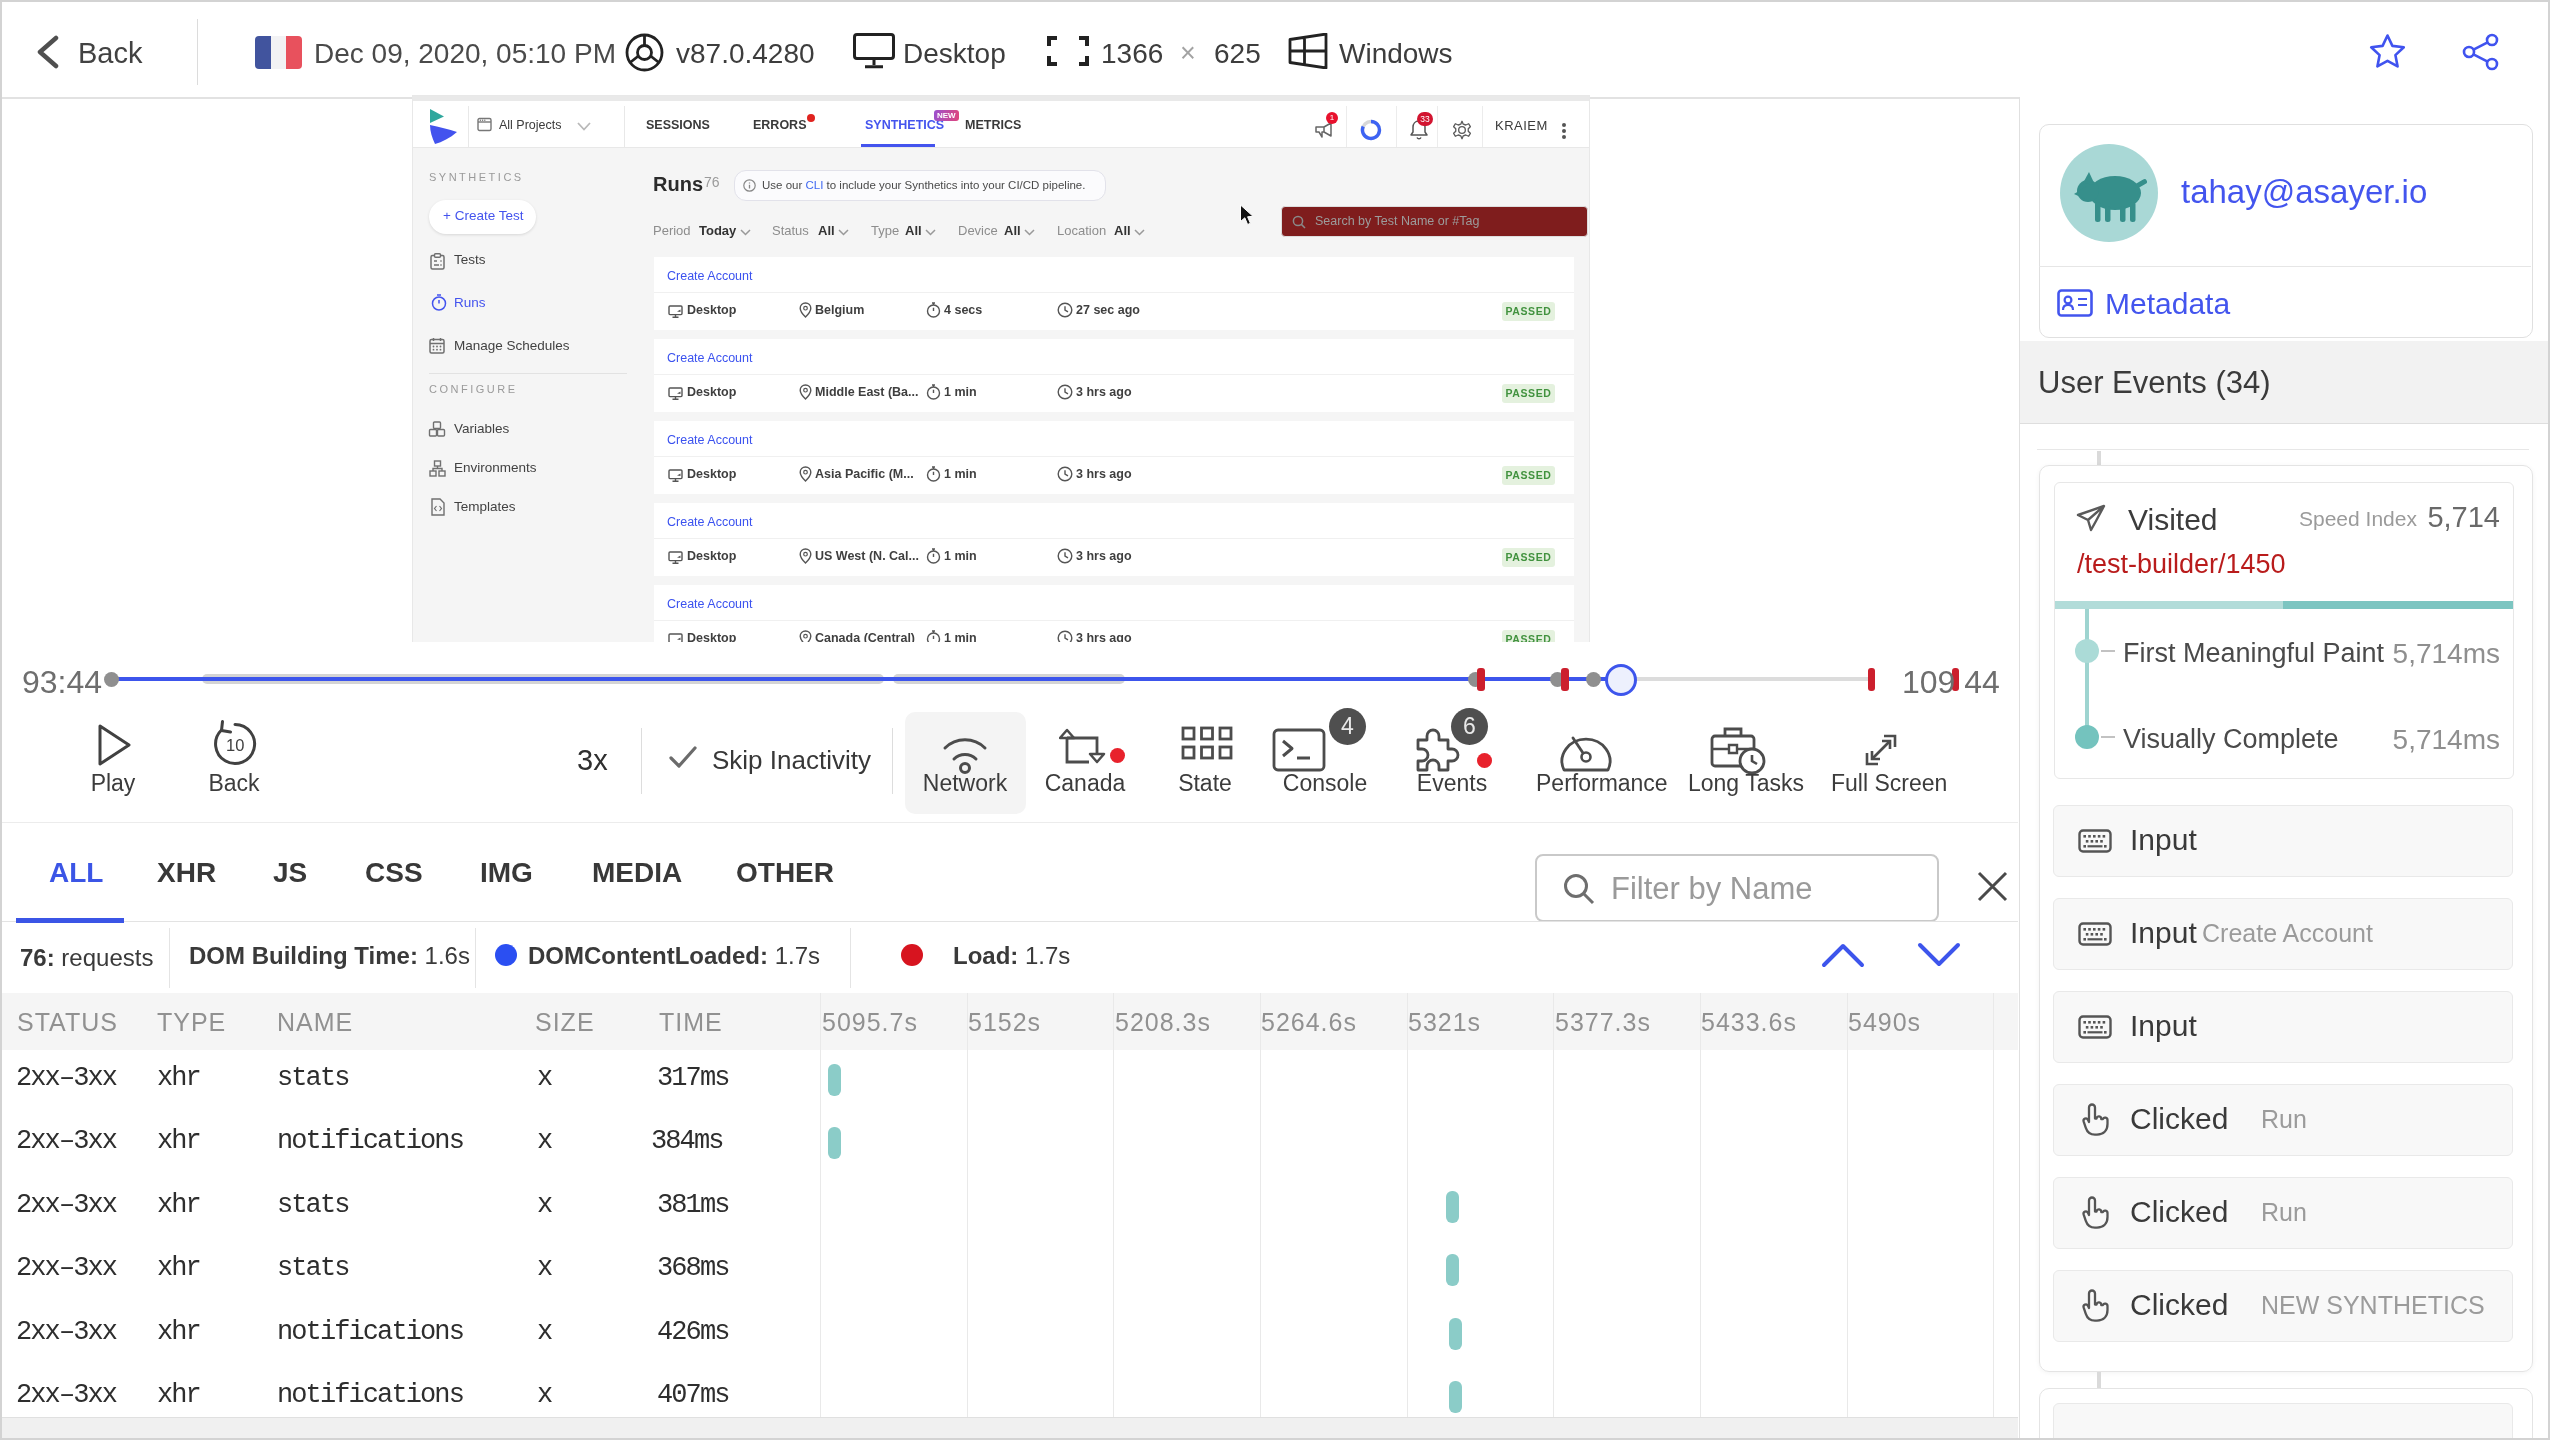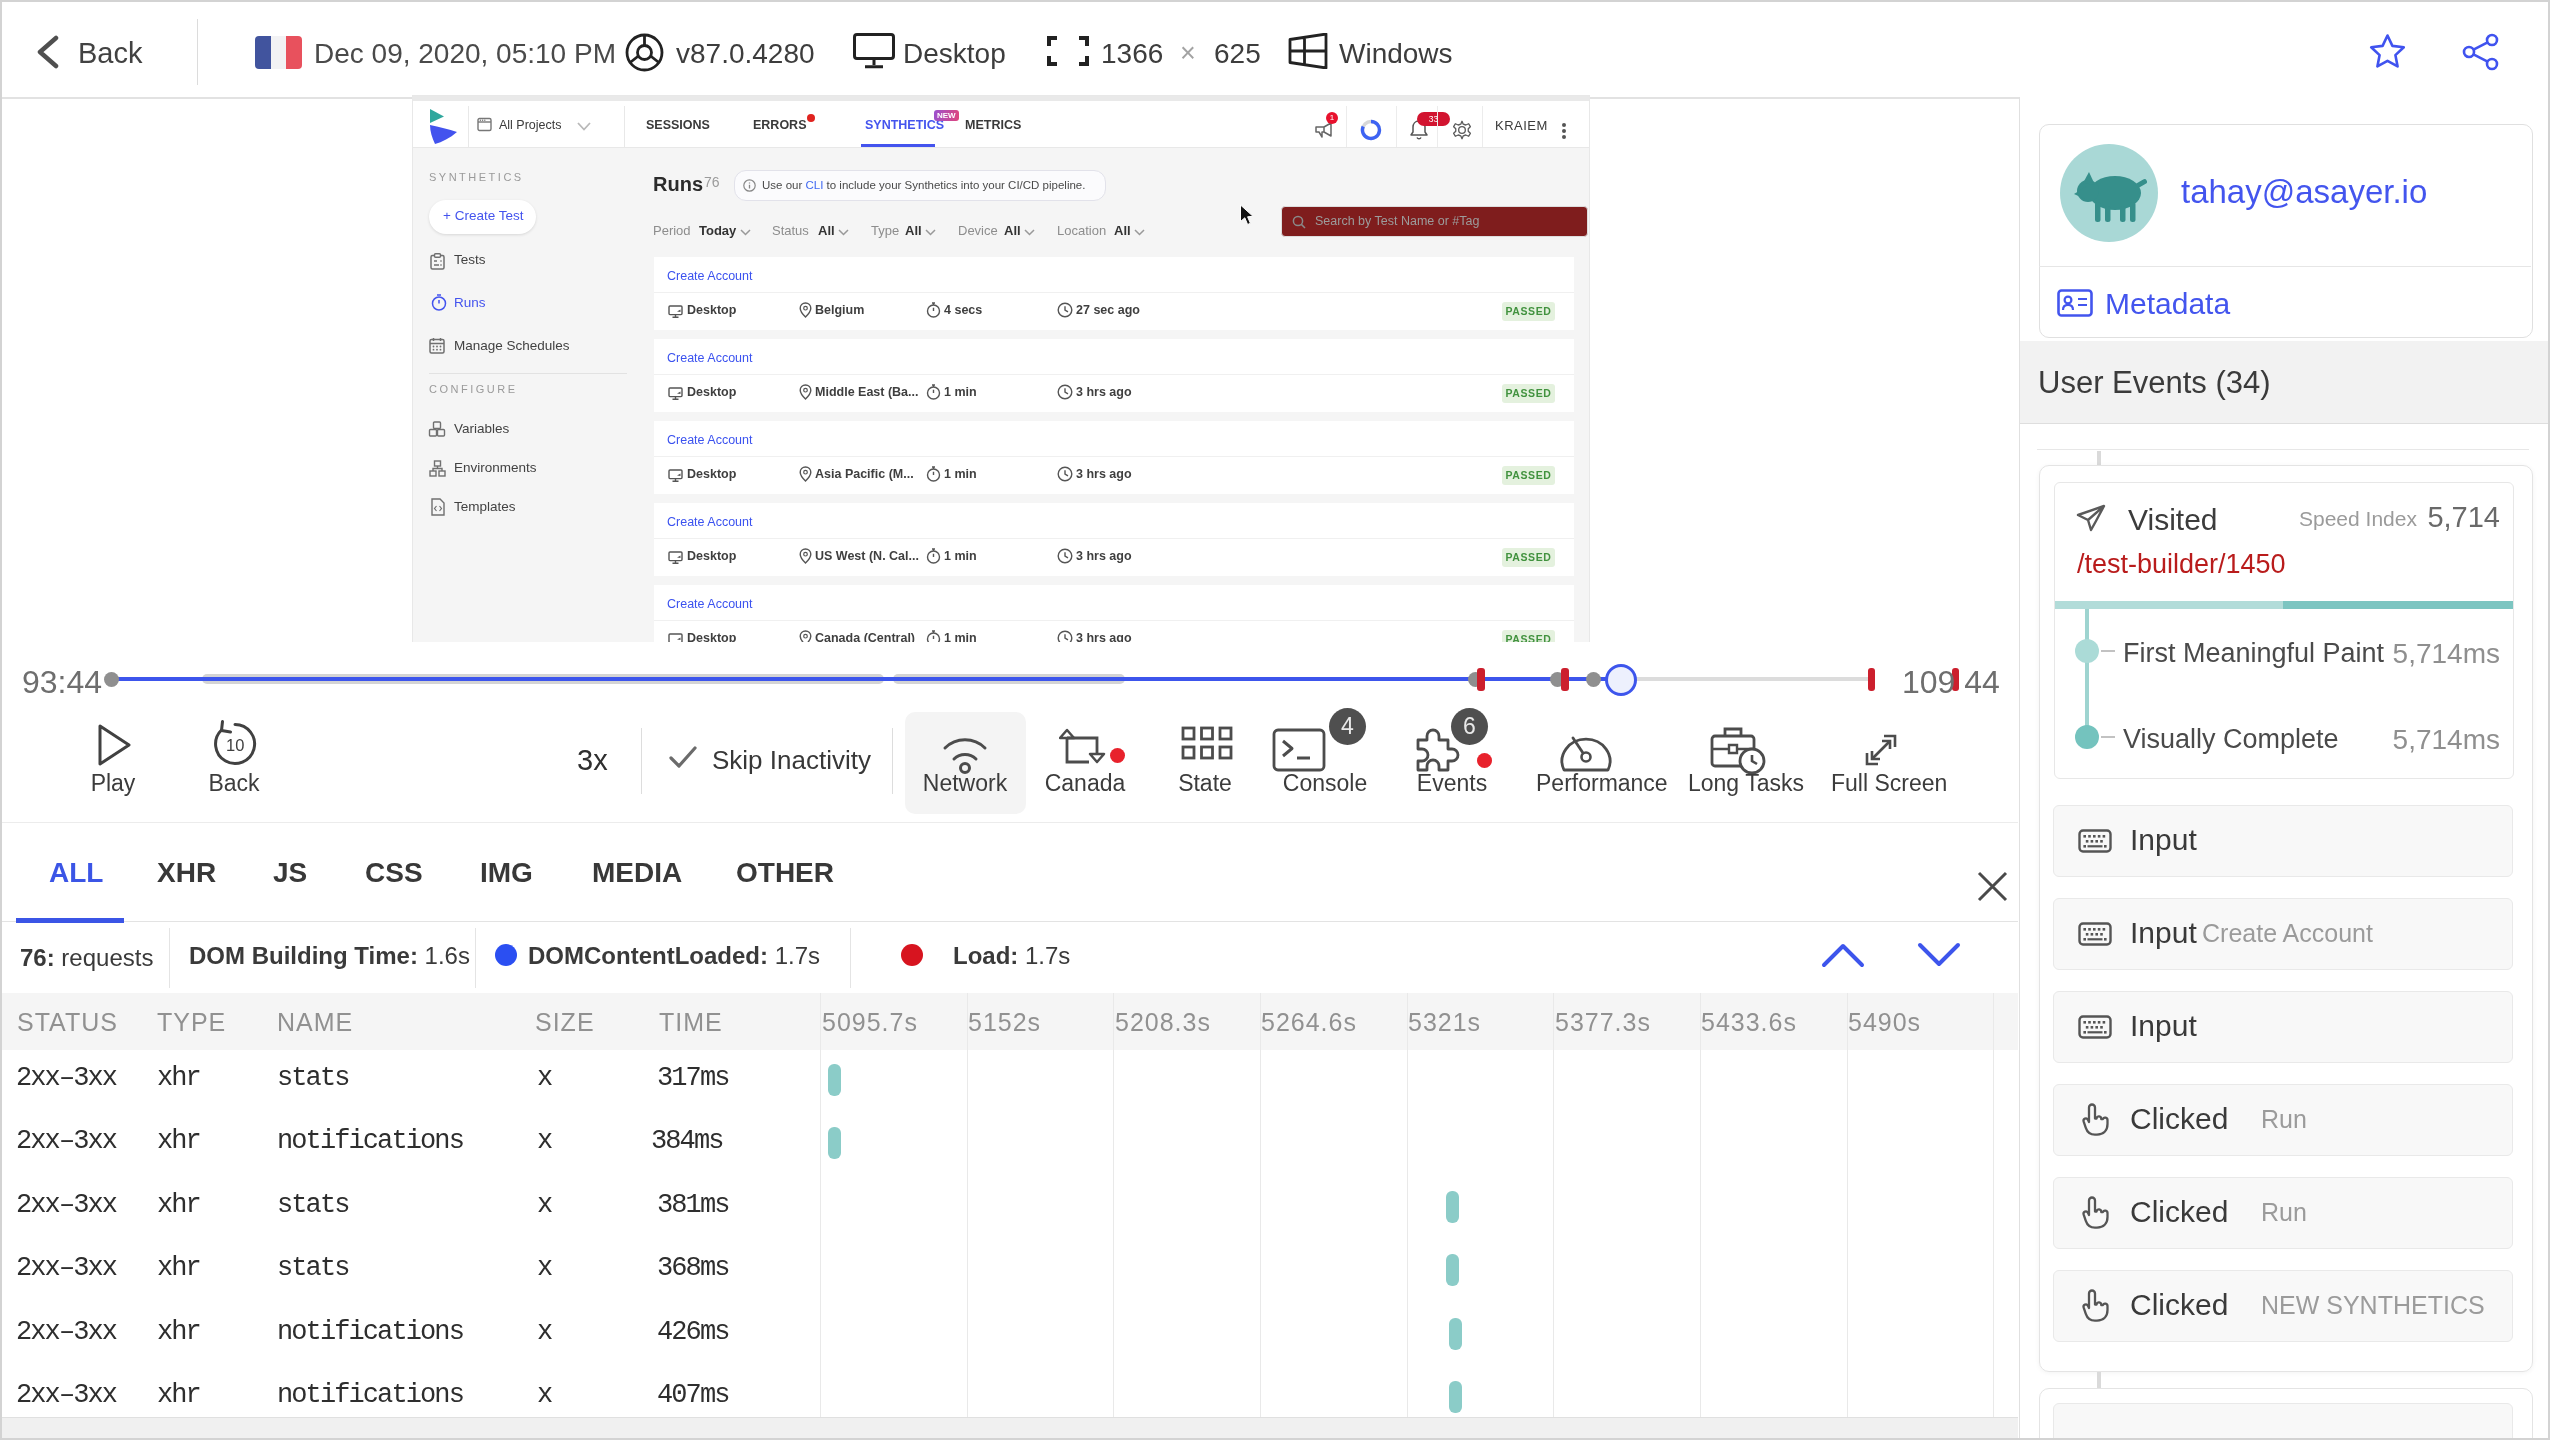--- a/index.html
+++ b/index.html
@@ -98,21 +98,21 @@
     <div class="abs" style="left:913px;top:11px;width:12px;height:12px;border-radius:50%;background:#e8112d;color:#fff;font-size:8px;text-align:center;line-height:12px">1</div>
     <div class="abs" style="left:933px;top:5px;width:1px;height:41px;background:#ececec"></div>
     <svg class="abs" style="left:947px;top:18px" width="22" height="22" viewBox="0 0 22 22">
       <circle cx="11" cy="11" r="8.5" fill="none" stroke="#d7d7d7" stroke-width="3.4"></circle>
       <path d="M11 2.5 A8.5 8.5 0 1 1 3.2 7.5" fill="none" stroke="#3d63f3" stroke-width="3.4"></path>
     </svg>
     <div class="abs" style="left:983px;top:5px;width:1px;height:41px;background:#ececec"></div>
     <svg class="abs" style="left:996px;top:18px" width="20" height="22" viewBox="0 0 20 22">
       <path d="M10 2 C6 2 4 5 4 8 L4 13 L2 16 L18 16 L16 13 L16 8 C16 5 14 2 10 2 Z M8 18.5 A2.2 2.2 0 0 0 12 18.5" fill="none" stroke="#555" stroke-width="1.5" stroke-linejoin="round"></path>
     </svg>
-    <div class="abs" style="left:1004px;top:11px;width:33px;height:14px;border-radius:7px;background:#d21430;color:#fff;font-size:8.5px;text-align:center;line-height:14px">33</div>
+    <div class="abs" style="left:1004px;top:11px;width:16px;height:14px;border-radius:7px;background:#d21430;color:#fff;font-size:8.5px;text-align:center;line-height:14px">33</div>
     <div class="abs" style="left:1024px;top:5px;width:1px;height:41px;background:#ececec"></div>
     <svg class="abs" style="left:1039px;top:19px" width="20" height="20" viewBox="0 0 24 24">
       <path d="M12 8 A4 4 0 1 0 12 16 A4 4 0 1 0 12 8 M12 1.5 L13.5 5 L16.5 6 L20 4.5 L22 8 L19.5 10.5 L19.5 13.5 L22 16 L20 19.5 L16.5 18 L13.5 19 L12 22.5 L10.5 19 L7.5 18 L4 19.5 L2 16 L4.5 13.5 L4.5 10.5 L2 8 L4 4.5 L7.5 6 L10.5 5 Z" fill="none" stroke="#5a5a5a" stroke-width="1.6" stroke-linejoin="round"></path>
     </svg>
     <div class="abs" style="left:1069px;top:5px;width:1px;height:41px;background:#ececec"></div>
     <div class="abs" style="left:1082px;top:17px;font-size:13px;color:#3a3a3a;letter-spacing:0.5px">KRAIEM</div>
     <div class="abs" style="left:1149px;top:22px;width:4px;height:4px;border-radius:50%;background:#555;box-shadow:0 6px 0 #555,0 12px 0 #555"></div>
   </div>
 
   <div class="abs" style="left:16px;top:75px;font-size:11px;letter-spacing:2.5px;color:#9a9a9a">SYNTHETICS</div>
@@ -434,20 +434,27 @@
 </div>
 
 <div id="nettabs" class="abs" style="left:0;top:822px;width:2018px;height:99px;background:#fff;border-top:1px solid #ececec">
   <div class="tab" style="left:49px;top:34px;color:#3b55e6">ALL</div>
   <div class="tab" style="left:157px;top:34px">XHR</div>
   <div class="tab" style="left:273px;top:34px">JS</div>
   <div class="tab" style="left:365px;top:34px">CSS</div>
   <div class="tab" style="left:480px;top:34px">IMG</div>
   <div class="tab" style="left:592px;top:34px">MEDIA</div>
   <div class="tab" style="left:736px;top:34px">OTHER</div>
+  <div class="abs" style="left:1535px;top:31px;width:400px;height:64px;border:2px solid #c9c9c9;border-radius:8px">
+    <svg class="abs" style="left:26px;top:17px" width="32" height="32" viewBox="0 0 32 32">
+        <circle cx="13" cy="13" r="10.5" fill="none" stroke="#6e6e6e" stroke-width="3"></circle>
+        <line x1="21" y1="21" x2="30" y2="30" stroke="#6e6e6e" stroke-width="3"></line>
+      </svg>
+    <div class="abs" style="left:74px;top:15px;font-size:31px;color:#9a9a9a">Filter by Name</div>
+  </div>
   <svg class="abs" style="left:1976px;top:47px" width="33" height="33" viewBox="0 0 33 33">
       <path d="M3 3 L30 30 M30 3 L3 30" stroke="#4a4a4a" stroke-width="3"></path>
     </svg>
 </div>
 <div id="inforow" class="abs" style="left:0;top:921px;width:2018px;height:71px;background:#fff;border-top:1px solid #e3e3e3;font-size:24px;color:#3a3a3a">
   <div class="abs" style="left:20px;top:22px"><b>76:</b> requests</div>
   <div class="abs" style="left:169px;top:6px;width:1px;height:60px;background:#e4e4e4"></div>
   <div class="abs" style="left:189px;top:20px"><b>DOM Building Time:</b> 1.6s</div>
   <div class="abs" style="left:475px;top:6px;width:1px;height:60px;background:#e4e4e4"></div>
   <div class="abs" style="left:495px;top:22px;width:22px;height:22px;border-radius:50%;background:#2b4ff2"></div>

